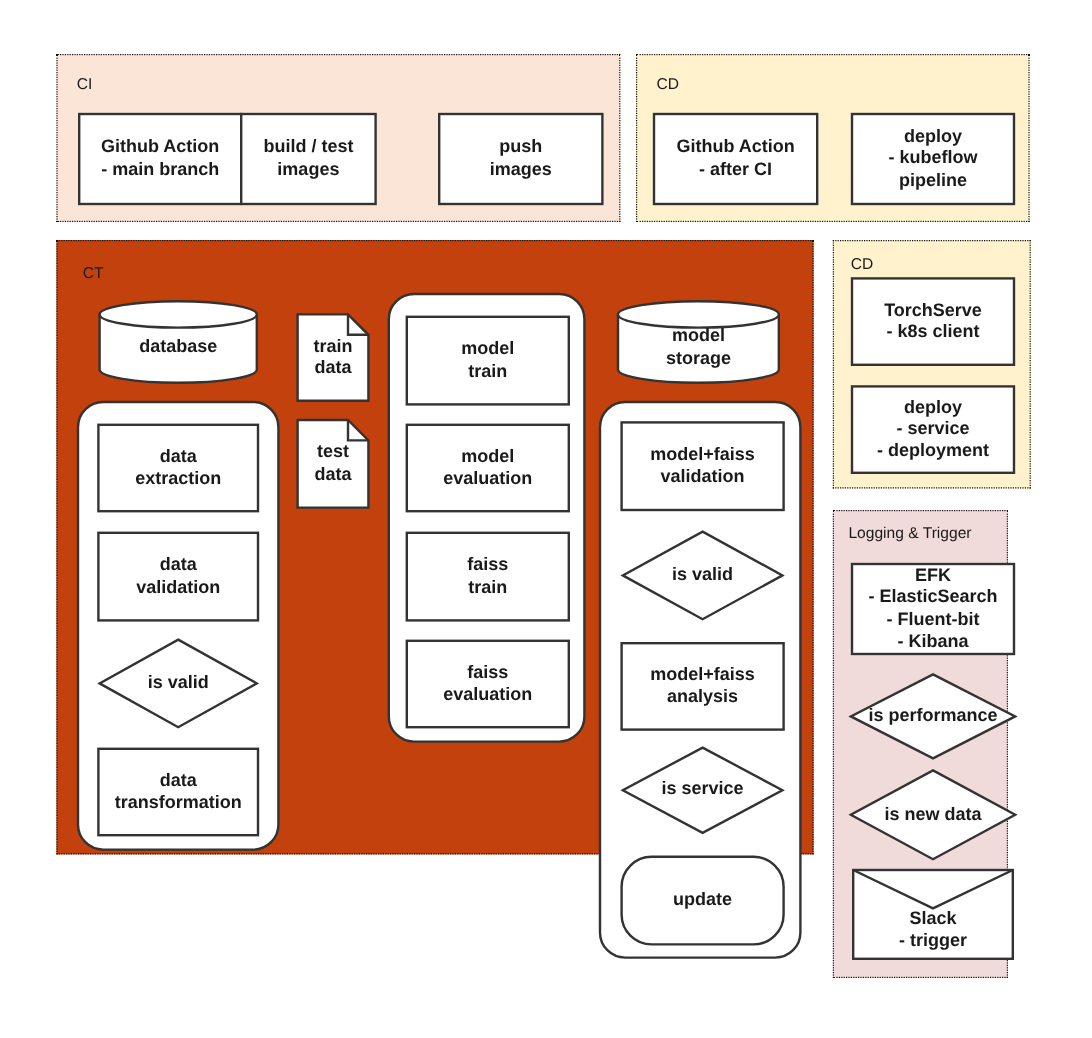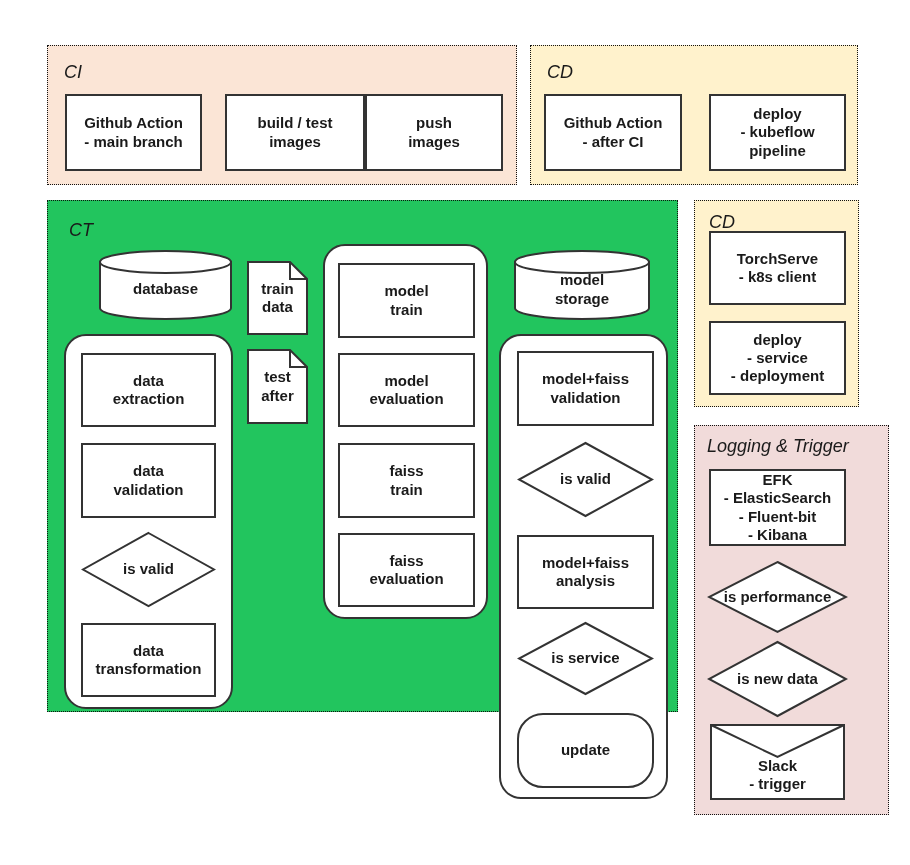--- a/index.html
+++ b/index.html
@@ -1,21 +1,21 @@
 <!DOCTYPE html>
 <html><head>
 <meta charset="utf-8">
 <style>
   * { box-sizing: border-box; margin: 0; padding: 0; }
   html, body { width: 910px; height: 865px; background: #ffffff; }
   body { font-family: "Liberation Sans", "DejaVu Sans", sans-serif; color: #1a1a1a; }
   #canvas { position: relative; width: 910px; height: 865px; background: #ffffff; overflow: hidden; }
 
   .section { position: absolute; border: 1.5px dotted #111; }
-  .section-title { position: absolute; font-size: 18px; font-weight: 400; color: #1a1a1a; font-style: italic; }
+  .section-title { position: absolute; font-size: 13px; font-weight: 400; color: #1a1a1a; }
 
   .node { position: absolute; }
   .process {
     background: #ffffff; border: 2px solid #333;
     display: flex; align-items: center; justify-content: center; text-align: center;
   }
   .terminator { border-radius: 26px; justify-content: center; }
   .group {
     position: absolute; background: #ffffff; border: 2px solid #333; border-radius: 22px;
   }
@@ -37,21 +37,21 @@
 <body>
 
 <div id="canvas">
 
   <div class="section" style="left: 47px; top: 45px; width: 470px; height: 140px; background-color: rgb(251, 229, 214);">
     <div class="section-title" style="left:16px; top:16px;">CI</div>
     <div class="node process" style="left:17px; top:48px; width:137px; height:77px;">
       <span class="label">Github Action
 - main branch</span>
     </div>
-    <div class="node process" style="left:177px; top:48px; width:140px; height:77px;align-items:center;">
+    <div class="node process" style="left:152px; top:48px; width:114px; height:77px;align-items:center;">
       <span class="label">build / test
 images</span>
     </div>
     <div class="node process" style="left:317px; top:48px; width:138px; height:77px;">
       <span class="label">push
 images</span>
     </div>
   </div>
 
   <div class="section" style="left: 530px; top: 45px; width: 328px; height: 140px; background-color: rgb(255, 242, 204);">
@@ -60,24 +60,24 @@
       <span class="label">Github Action
 - after CI</span>
     </div>
     <div class="node process" style="left:178px; top:48px; width:137px; height:77px;">
       <span class="label">deploy
 - kubeflow
 pipeline</span>
     </div>
   </div>
 
-  <div class="section" style="left: 47px; top: 200px; width: 631px; height: 512px; background-color: #22c55e;">
+  <div class="section" style="left: 47px; top: 200px; width: 631px; height: 512px; background-color: #c2410c;">
     <div class="section-title" style="left:21px; top:19px;">CT</div>
 
-    <div class="node shape-node cylinder" style="left:50px; top:48px; width:135px; height:72px;">
+    <div class="node shape-node cylinder" style="left:33px; top:48px; width:135px; height:72px;">
       <svg viewBox="0 0 135 72" preserveAspectRatio="none">
         <path d="M2 13 L2 59 A65.5 11 0 0 0 133 59 L133 13 Z"></path>
         <ellipse cx="67.5" cy="13" rx="65.5" ry="11"></ellipse>
       </svg>
       <span class="label">database</span>
     </div>
 
     <div class="node shape-node" style="left:198px; top:59px; width:63px; height:76px;">
       <svg viewBox="0 0 63 76" preserveAspectRatio="none">
         <path d="M2 2 L44 2 L61 19 L61 74 L2 74 Z"></path>
@@ -86,21 +86,21 @@
       <span class="label">train
 data</span>
     </div>
 
     <div class="node shape-node" style="left:198px; top:147px; width:63px; height:77px;">
       <svg viewBox="0 0 63 77" preserveAspectRatio="none">
         <path d="M2 2 L44 2 L61 19 L61 75 L2 75 Z"></path>
         <polyline points="44,2 44,19 61,19"></polyline>
       </svg>
       <span class="label">test
-after</span>
+data</span>
     </div>
 
     <div class="group" style="left:16px; top:133px; width:169px; height:375px;">
       <div class="node process" style="left:15px; top:17px; width:135px; height:74px;">
         <span class="label">data
 extraction</span>
       </div>
       <div class="node process" style="left:15px; top:107px; width:135px; height:75px;">
         <span class="label">data
 validation</span>
@@ -178,21 +178,21 @@
       <span class="label">TorchServe
 - k8s client</span>
     </div>
     <div class="node process" style="left:14px; top:120px; width:137px; height:74px;">
       <span class="label">deploy
 - service
 - deployment</span>
     </div>
   </div>
 
-  <div class="section" style="left: 694px; top: 425px; width: 195px; height: 390px; background-color: rgb(241, 219, 218);">
+  <div class="section" style="left: 694px; top: 425px; width: 146px; height: 390px; background-color: rgb(241, 219, 218);">
     <div class="section-title" style="left:12px; top:10px;">Logging &amp; Trigger</div>
     <div class="node process" style="left:14px; top:43px; width:137px; height:77px;">
       <span class="label">EFK
 - ElasticSearch
 - Fluent-bit
 - Kibana</span>
     </div>
     <div class="node shape-node" style="left:12px; top:134px; width:141px; height:74px;">
       <svg viewBox="0 0 141 74" preserveAspectRatio="none">
         <polygon points="70.5,2 139,37 70.5,72 2,37"></polygon>

